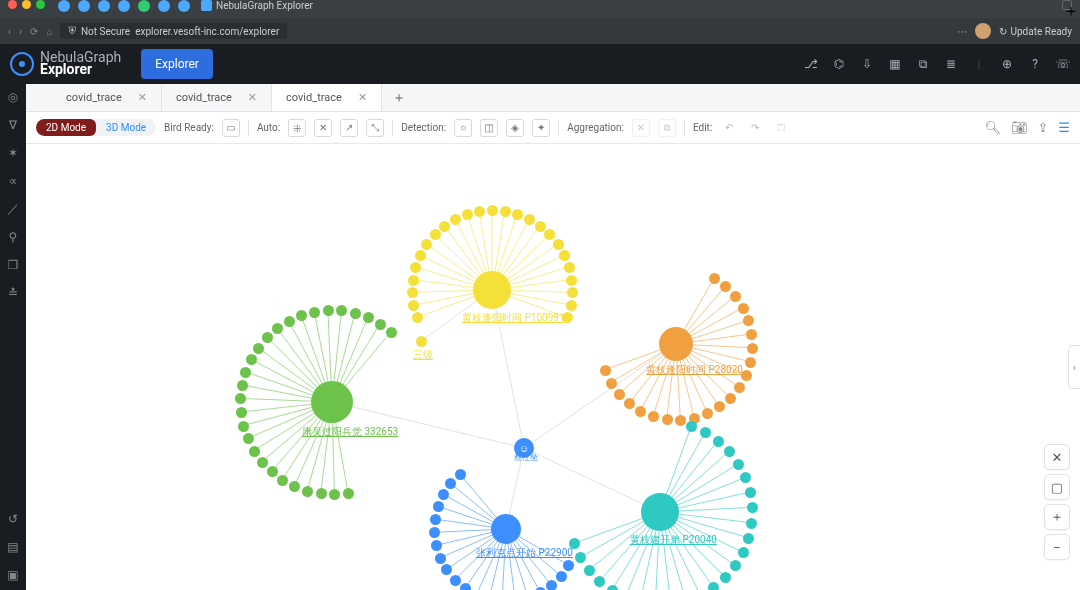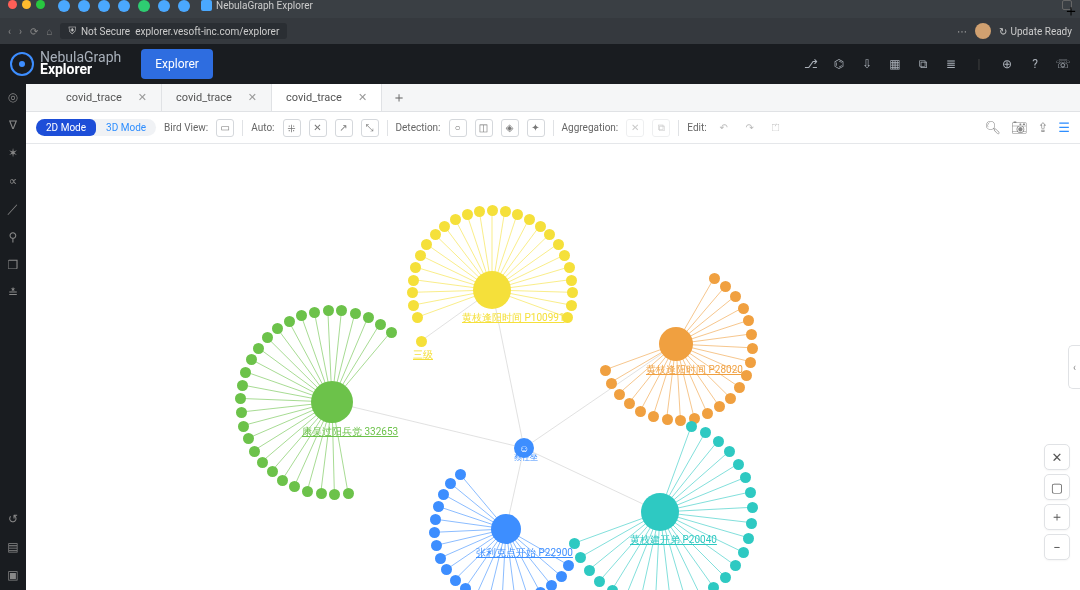--- a/index.html
+++ b/index.html
@@ -39,21 +39,21 @@
 .doc-tabs { height:28px; background:#f5f6f7; border-bottom:1px solid #e0e2e5; display:flex; align-items:center; padding-left:26px; }
 .doc-tab { display:flex; align-items:center; padding:0 14px; height:100%; font-size:11px; color:#555; border-right:1px solid #e0e2e5; cursor:pointer; gap:16px; }
 .doc-tab.active { background:#fff; }
 .doc-tab .close { color:#999; }
 .add-tab { padding:0 10px; color:#666; font-size:14px; cursor:pointer; }
 
 
 .toolbar { height:32px; background:#fff; border-bottom:1px solid #e5e7ea; display:flex; align-items:center; padding:0 10px; gap:8px; font-size:10px; color:#666; }
 .mode-pill { display:flex; background:#f0f2f5; border-radius:11px; overflow:hidden; }
 .mode-pill span { padding:3px 10px; font-size:10px; cursor:pointer; }
-.mode-pill .active { background:#1d4ed8; color:#fff;border-radius:6px; }
+.mode-pill .active { background:#7f1d1d; color:#fff;border-radius:6px; }
 .tb-btn { width:18px; height:18px; border:1px solid #d5d8dc; border-radius:3px; display:flex; align-items:center; justify-content:center; cursor:pointer; font-size:10px; color:#777; }
 .tb-div { width:1px; height:16px; background:#e0e2e5; }
 .tb-right { margin-left:auto; display:flex; gap:10px; }
 .tb-right span { font-size:13px; color:#888; cursor:pointer; }
 
 
 .main { flex:1; display:flex; position:relative; background:#fff; overflow:hidden; }
 .side-rail { width:26px; background:#191c20; display:flex; flex-direction:column; align-items:center; padding-top:6px; gap:14px; }
 .side-rail span { width:14px; height:14px; color:#888; font-size:12px; cursor:pointer; display:flex; align-items:center; justify-content:center; }
 .side-bottom { margin-top:auto; margin-bottom:8px; display:flex; flex-direction:column; gap:14px; align-items:center; }
@@ -177,21 +177,21 @@
           </div>
         </div>
       <span class="add-tab">＋</span>
     </div>
 
     <div class="toolbar">
       <div class="mode-pill">
         <span class="active">2D Mode</span>
         <span style="color:#2e8eff">3D Mode</span>
       </div>
-      <span>Bird View:</span>
+      <span>Bird Ready:</span>
       <span class="tb-btn">▭</span>
       <span class="tb-div"></span>
       <span>Auto:</span>
       <span class="tb-btn">⁜</span>
       <span class="tb-btn">✕</span>
       <span class="tb-btn">↗</span>
       <span class="tb-btn">⤡</span>
       <span class="tb-div"></span>
       <span>Detection:</span>
       <span class="tb-btn">○</span>

